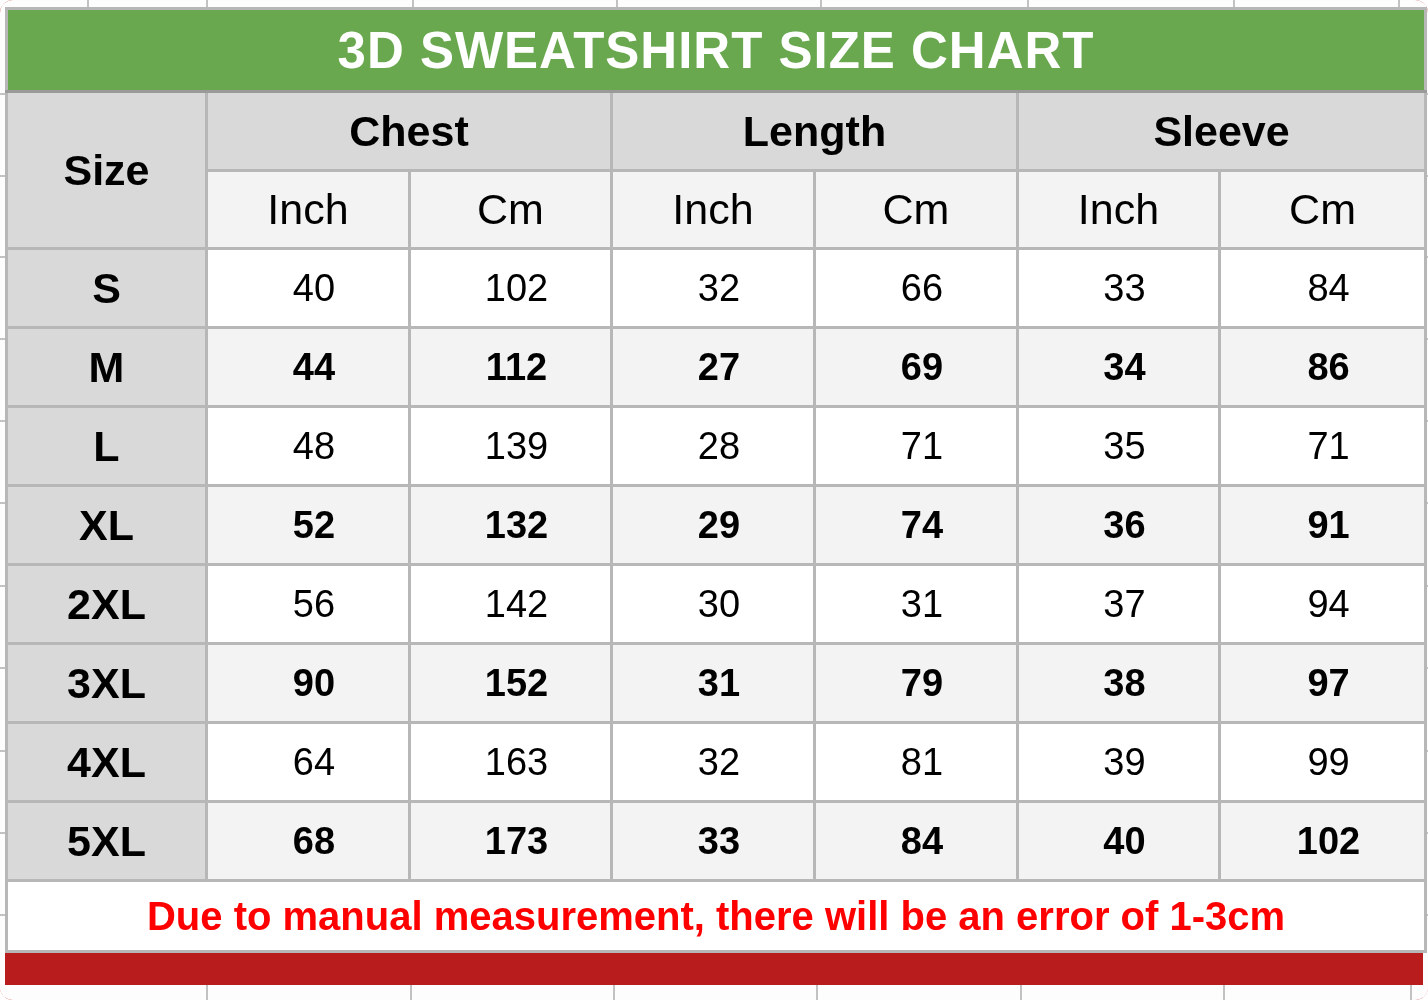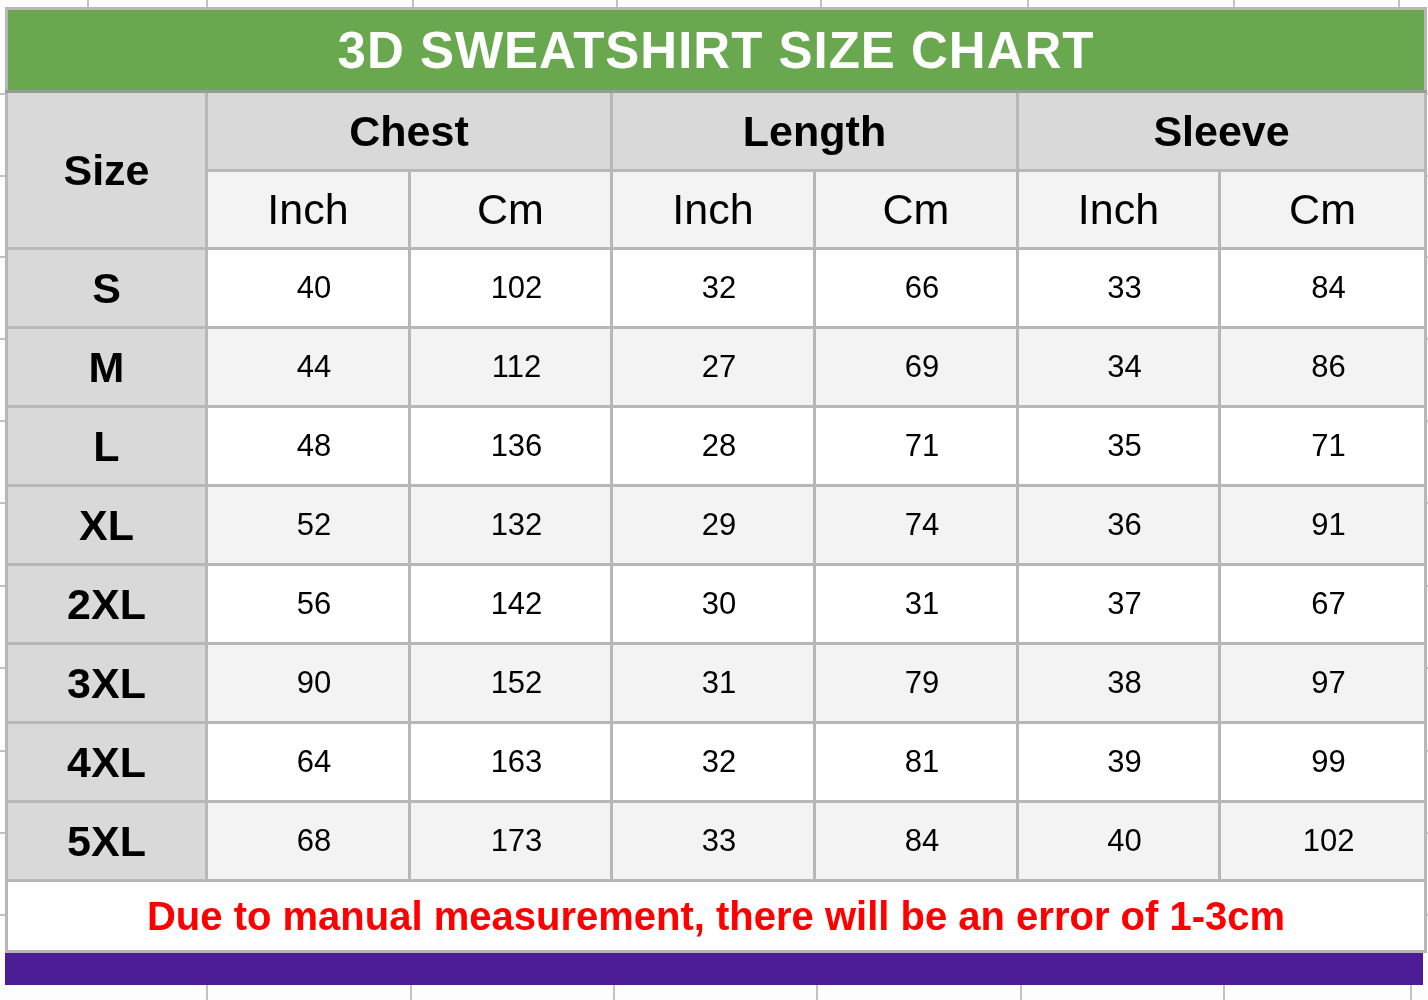--- a/index.html
+++ b/index.html
@@ -5,22 +5,23 @@
   html, body {
     margin: 0;
     padding: 0;
     background: #ffffff;
     font-family: "Liberation Sans", "DejaVu Sans", sans-serif;
   }
   .canvas {
     position: relative;
     width: 1428px;
     height: 1000px;
-    background: #4c1d95;
+    background: #b91c1c;
     overflow: hidden;
+    border-radius: 13px;
   }
 
   
   .strip-top {
     position: absolute; left: 0; top: 0; width: 1428px; height: 7px;
     background-color: #fdfdfd;
     background-image:
       linear-gradient(#c2c2c2,#c2c2c2),
       linear-gradient(#c2c2c2,#c2c2c2),
       linear-gradient(#c2c2c2,#c2c2c2),
@@ -114,26 +115,27 @@
     font-weight: normal;
   }
   tbody th.size-cell {
     height: 76px;
     background: var(--hdr, #d9d9d9);
     font-size: 43px;
     font-weight: bold;
   }
   tbody td.val-cell {
     background: #ffffff;
-    font-size: 31px;
+    font-size: 38px;
     font-weight: normal;
     padding-left: 12px;
   }
   tbody tr.alt td.val-cell {
     background: var(--alt, #f3f3f3);
+    font-weight: bold;
   }
   tfoot td.note {
     height: 68px;
     background: #ffffff;
     color: var(--red, #ff0000);
     font-size: 40px;
     font-weight: bold;
     margin-left: 28px;
   }
 </style>
@@ -191,21 +193,21 @@
           <td class="val-cell">44</td>
           <td class="val-cell">112</td>
           <td class="val-cell">27</td>
           <td class="val-cell">69</td>
           <td class="val-cell">34</td>
           <td class="val-cell">86</td>
         </tr>
         <tr class="data-row">
           <th class="size-cell">L</th>
           <td class="val-cell">48</td>
-          <td class="val-cell">136</td>
+          <td class="val-cell">139</td>
           <td class="val-cell">28</td>
           <td class="val-cell">71</td>
           <td class="val-cell">35</td>
           <td class="val-cell">71</td>
         </tr>
         <tr class="data-row alt">
           <th class="size-cell">XL</th>
           <td class="val-cell">52</td>
           <td class="val-cell">132</td>
           <td class="val-cell">29</td>
@@ -213,21 +215,21 @@
           <td class="val-cell">36</td>
           <td class="val-cell">91</td>
         </tr>
         <tr class="data-row">
           <th class="size-cell">2XL</th>
           <td class="val-cell">56</td>
           <td class="val-cell">142</td>
           <td class="val-cell">30</td>
           <td class="val-cell">31</td>
           <td class="val-cell">37</td>
-          <td class="val-cell">67</td>
+          <td class="val-cell">94</td>
         </tr>
         <tr class="data-row alt">
           <th class="size-cell">3XL</th>
           <td class="val-cell">90</td>
           <td class="val-cell">152</td>
           <td class="val-cell">31</td>
           <td class="val-cell">79</td>
           <td class="val-cell">38</td>
           <td class="val-cell">97</td>
         </tr>

